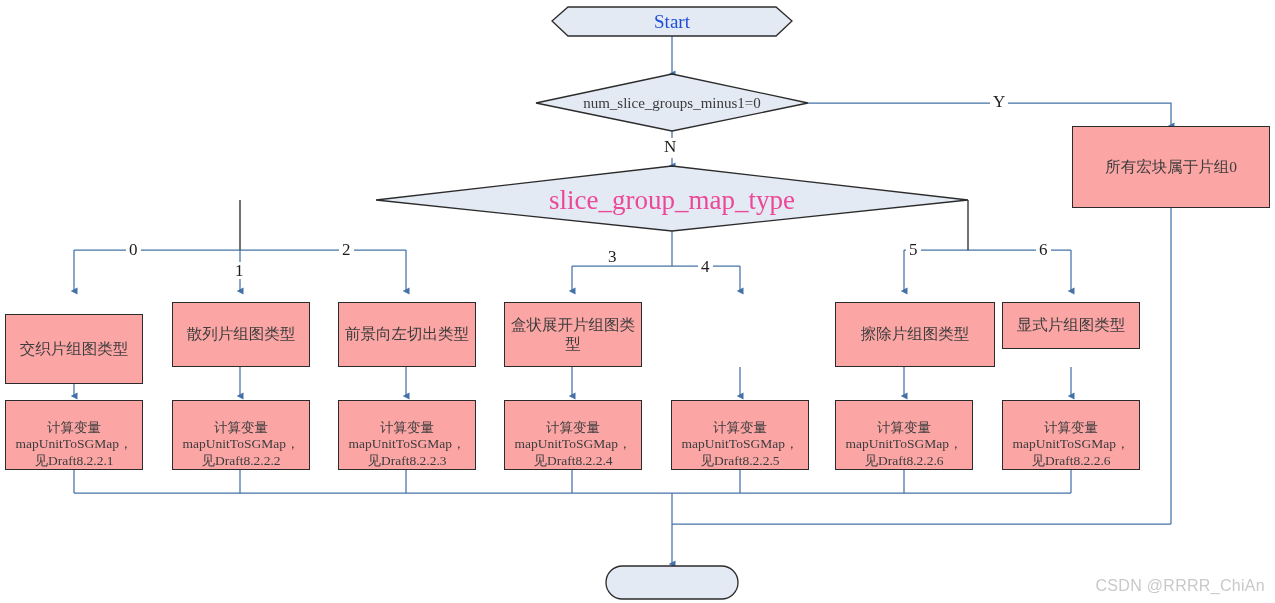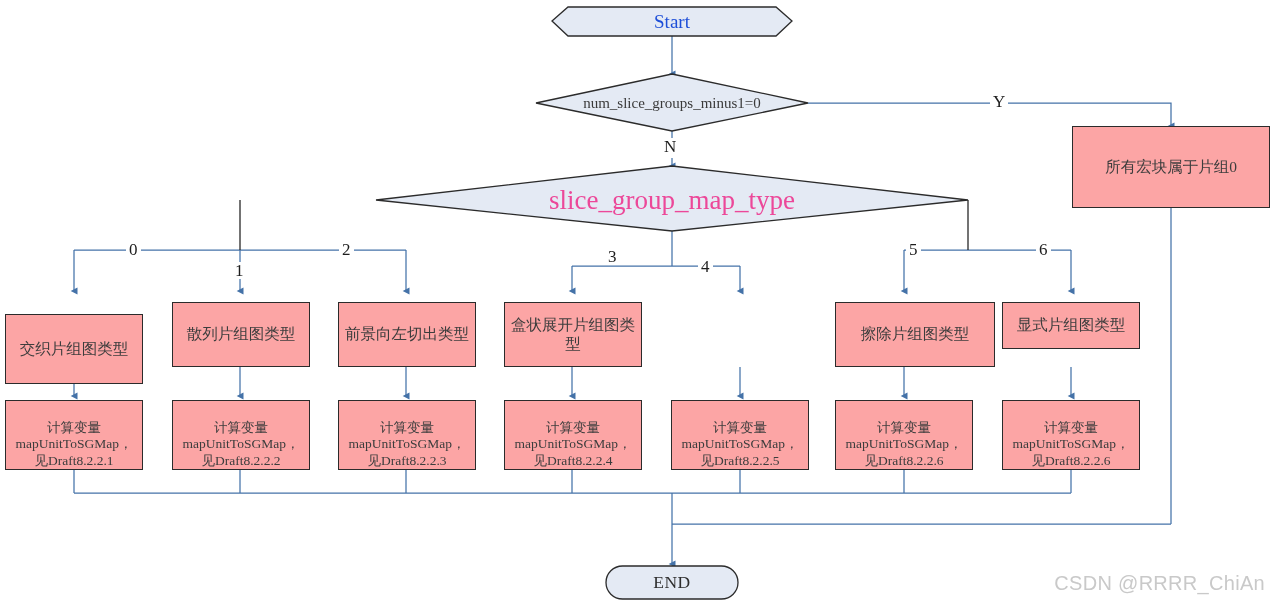--- a/index.html
+++ b/index.html
@@ -43,21 +43,21 @@
     color:#3d3d3d;
     pointer-events:none;
   }
   #start-text{font-size:19px;color:#1d4ed8;}
   #decision1-text{font-size:15px;color:#3a3a3a;}
   #decision2-text{font-size:27px;color:#ec4899;}
   #end-text{font-size:17.5px;color:#2e2e2e;letter-spacing:.5px;}
 
   #watermark{
     position:absolute;right:10px;bottom:8px;
-    color:#c9c9c9;font-size:20px;
+    color:#c9c9c9;font-size:16px;
     font-family:"Liberation Sans","DejaVu Sans",sans-serif;
     letter-spacing:.3px;
   }
 </style>
 </head>
 <body>
 
 <div id="stage">
 
   <svg id="wires" viewBox="0 0 1275 603" xmlns="http://www.w3.org/2000/svg">
@@ -128,21 +128,20 @@
 
     <rect x="606" y="566" width="132" height="33" rx="16.5" ry="16.5" fill="#e4eaf4" stroke="#2b2b2b" stroke-width="1.3"></rect>
   </svg>
 
   <div class="shapeText" id="start-text" style="left:552px;top:7px;width:240px;height:29px;">Start</div>
 
   <div class="shapeText" id="decision1-text" style="left:536px;top:88px;width:272px;height:30px;">num_slice_groups_minus1=0</div>
 
   <div class="shapeText" id="decision2-text" style="left:376px;top:183px;width:592px;height:34px;">slice_group_map_type</div>
 
-  <div class="shapeText" id="end-text" style="left:606px;top:566px;width:132px;height:33px;">END</div>
 
   <div class="label vlabel" style="left:990px;top:93px;">Y</div>
   <div class="label vlabel" style="left:661px;top:138px;">N</div>
 
   <div class="label" style="left:126px;top:241px;">0</div>
   <div class="label" style="left:232px;top:262px;">1</div>
   <div class="label" style="left:339px;top:241px;">2</div>
   <div class="label" style="left:605px;top:248px;">3</div>
   <div class="label" style="left:698px;top:258px;">4</div>
   <div class="label" style="left:906px;top:241px;">5</div>

